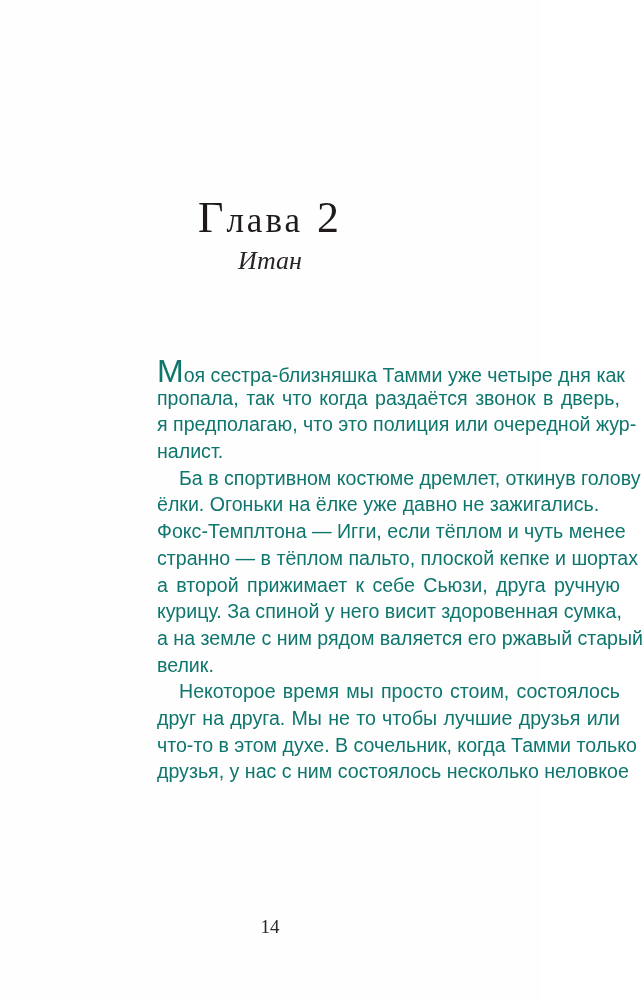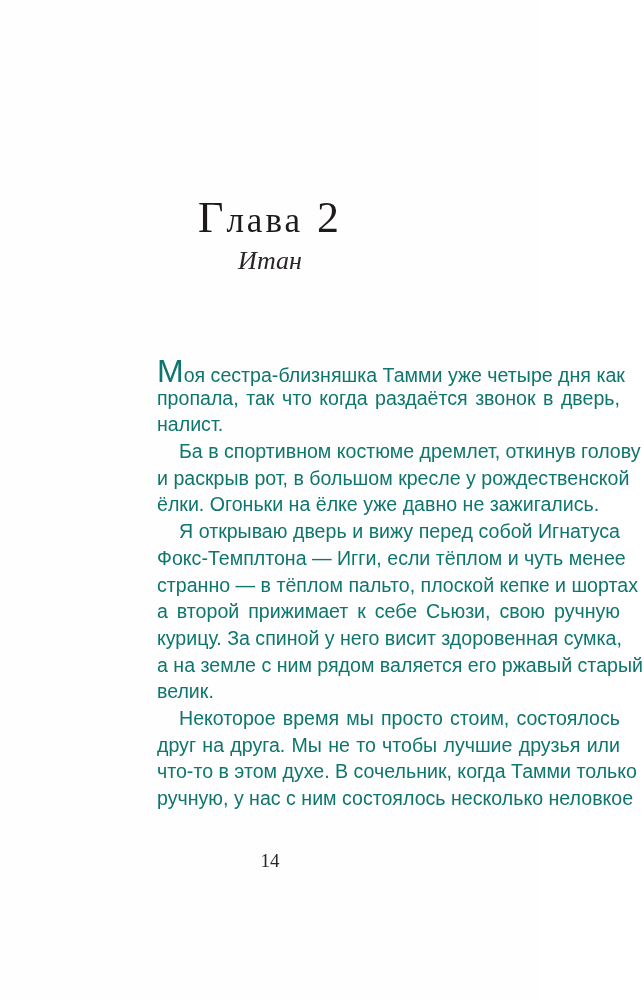--- a/index.html
+++ b/index.html
@@ -76,51 +76,50 @@
     .line.indent {
       padding-left: 22px;
     }
     .dropcap {
       font-size: 32px;
       line-height: 26px;
     }
     .page-number {
       position: absolute;
       left: 0; right: 0;
-      top: 850px;
+      top: 916px;
       text-align: center;
       font-family: "Liberation Serif", serif;
       font-size: 19px;
       color: #2a2627;
     }
   </style>
 </head>
 <body>
 
 <div class="page">
   <h1 class="chapter-title">
     <span class="cap">Г</span><span class="small">лава</span>
     <span class="cap">2</span>
   </h1>
   <div class="chapter-subtitle">Итан</div>
 
   <div class="body-text" id="body-text">
       <span class="line"><span class="dropcap">М</span>оя сестра-близняшка Тамми уже четыре дня как</span>
       <span class="line">пропала, так что когда раздаётся звонок в дверь,</span>
+      <span class="line">я предполагаю, что это полиция или очередной жур-</span>
       <span class="line last">налист.</span>
       <span class="line indent">Ба в спортивном костюме дремлет, откинув голову</span>
-      <span class="line">и раскрыв рот, в большом кресле у рождественской</span>
       <span class="line last">ёлки. Огоньки на ёлке уже давно не зажигались.</span>
-      <span class="line indent">Я открываю дверь и вижу перед собой Игнатуса</span>
       <span class="line">Фокс-Темплтона — Игги, если тёплом и чуть менее</span>
       <span class="line">странно — в тёплом пальто, плоской кепке и шортах</span>
-      <span class="line">а второй прижимает к себе Сьюзи, свою ручную</span>
+      <span class="line">а второй прижимает к себе Сьюзи, друга ручную</span>
       <span class="line">курицу. За спиной у него висит здоровенная сумка,</span>
       <span class="line">а на земле с ним рядом валяется его ржавый старый</span>
       <span class="line last">велик.</span>
       <span class="line indent">Некоторое время мы просто стоим, состоялось</span>
       <span class="line">друг на друга. Мы не то чтобы лучшие друзья или</span>
       <span class="line">что-то в этом духе. В сочельник, когда Тамми только</span>
-      <span class="line">ручную, у нас с ним состоялось несколько неловкое</span>
+      <span class="line">друзья, у нас с ним состоялось несколько неловкое</span>
     </div>
 
   <div class="page-number">14</div>
 </div>
 
 </body></html>

